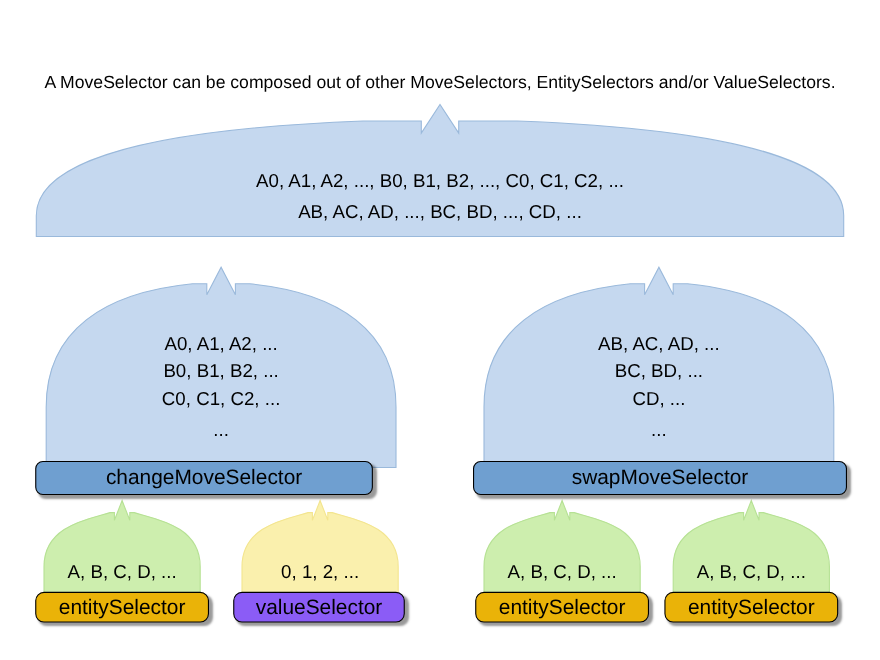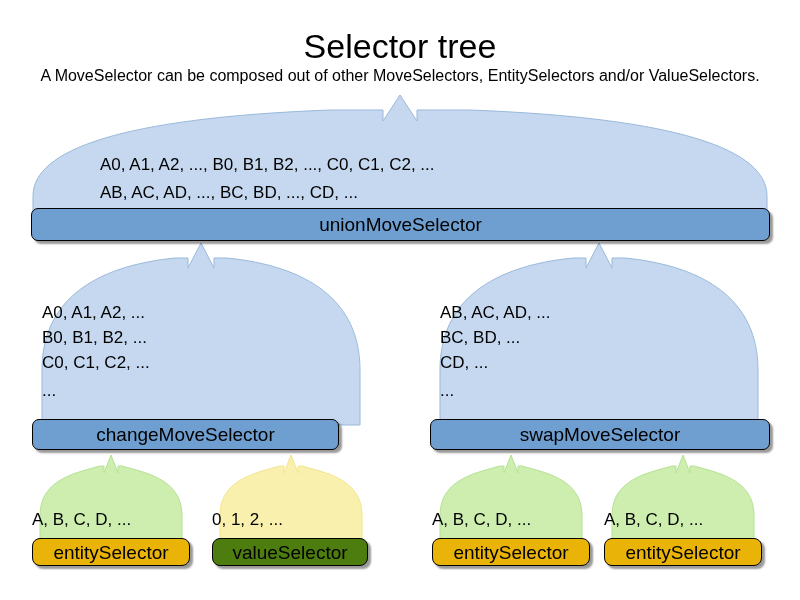--- a/index.html
+++ b/index.html
@@ -49,21 +49,21 @@
     position: absolute;
     left: 0;
     top: 0;
     width: 800px;
     height: 600px;
   }
 
   
   .dome-text {
     position: absolute;
-    text-align: left;
+    text-align: center;
     font-size: 17px;
     line-height: 26px;
     white-space: pre;
     pointer-events: none;
   }
   .dome-text.small {
     font-size: 17px;
     line-height: 25px;
   }
   .dome-text.leaf {
@@ -80,33 +80,32 @@
     display: flex;
     align-items: center;
     justify-content: center;
     font-size: 19px;
     line-height: 19px;
     color: #000000;
     box-shadow: 3px 3px 2px rgba(0, 0, 0, 0.40);
   }
   .bar.blue   { background: #6f9fd0; }
   .bar.green  { background: #eab308; }
-  .bar.yellow { background: #4d7c0f; }
+  .bar.yellow { background: #8b5cf6; }
 
   .bar.leafbar {
     font-size: 19px;
     border-radius: 8px;
   }
 </style>
 </head>
 <body>
 
 <div id="stage">
 
-  <div class="title">Selector tree</div>
   <div class="subtitle">A MoveSelector can be composed out of other MoveSelectors, EntitySelectors and/or ValueSelectors.</div>
 
   <svg id="domes" viewBox="0 0 800 600">
 
     <path d="M 33,215
              L 33,196
              C 33,150 120,118 330,110
              L 383,110
              L 383,121
              L 400,95
@@ -207,21 +206,20 @@
   <div class="dome-text small" style="left:440px; top:300px; width:318px;">AB, AC, AD, ...</div>
   <div class="dome-text small" style="left:440px; top:350px; width:318px;">CD, ...</div>
   <div class="dome-text small" style="left:440px; top:325px; width:318px;">BC, BD, ...</div>
   <div class="dome-text small" style="left:440px; top:378px; width:318px;">...</div>
 
   <div class="dome-text leaf" style="left:32px; top:509px; width:158px;">A, B, C, D, ...</div>
   <div class="dome-text leaf" style="left:212px; top:509px; width:158px;">0, 1, 2, ...</div>
   <div class="dome-text leaf" style="left:432px; top:509px; width:158px;">A, B, C, D, ...</div>
   <div class="dome-text leaf" style="left:604px; top:509px; width:158px;">A, B, C, D, ...</div>
 
-  <div class="bar blue" style="left:31px; top:208px; width:739px; height:33px;">unionMoveSelector</div>
 
   <div class="bar blue" style="left:32px; top:419px; width:307px; height:31px;">changeMoveSelector</div>
 
   <div class="bar blue" style="left:430px; top:419px; width:340px; height:31px;">swapMoveSelector</div>
 
   <div class="bar green leafbar" style="left:32px; top:538px; width:158px; height:28px;">entitySelector</div>
 
   <div class="bar yellow leafbar" style="left:212px; top:538px; width:156px; height:28px;">valueSelector</div>
 
   <div class="bar green leafbar" style="left:432px; top:538px; width:158px; height:28px;">entitySelector</div>

